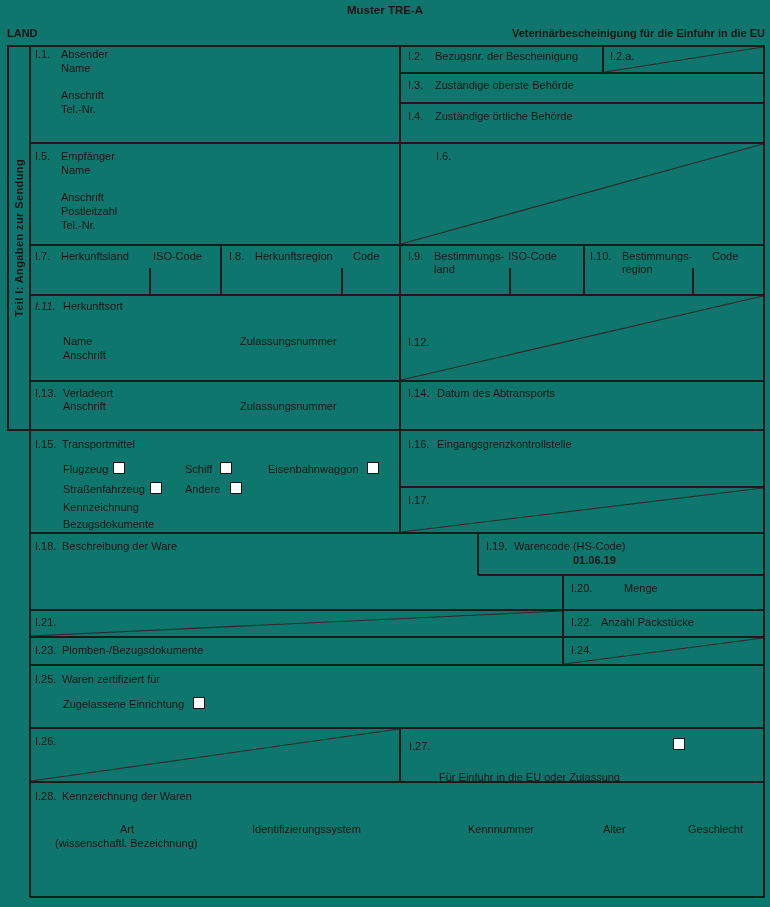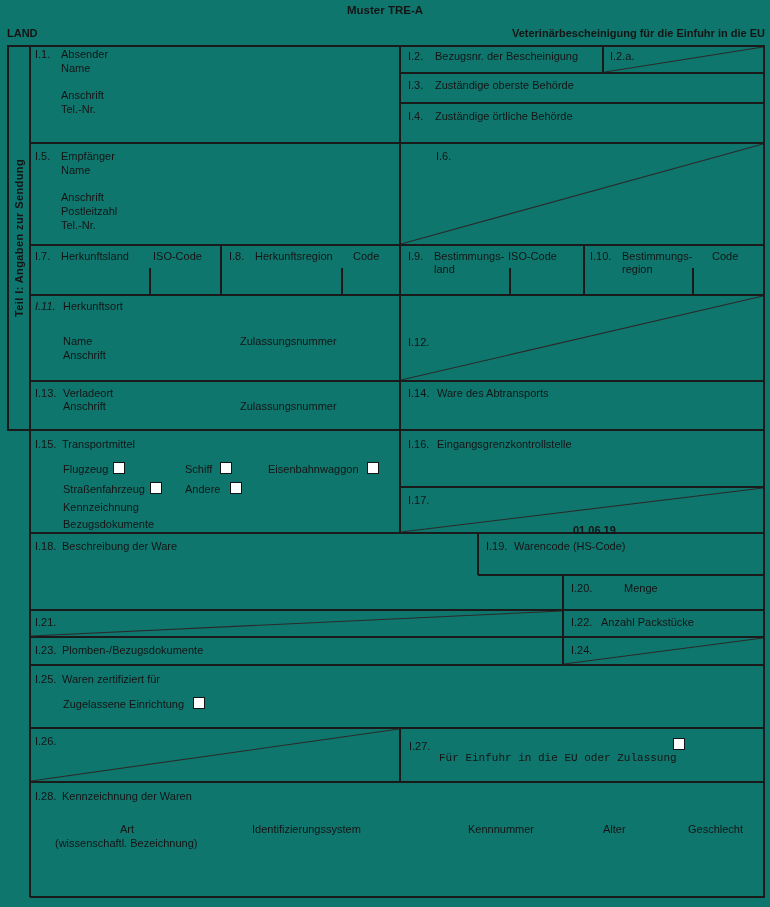--- a/index.html
+++ b/index.html
@@ -119,21 +119,21 @@
   <span class="t" style="left:63px;top:335px;">Name</span>
   <span class="t" style="left:240px;top:335px;">Zulassungsnummer</span>
   <span class="t" style="left:63px;top:349px;">Anschrift</span>
   <span class="t" style="left:408px;top:316px;margin-top:20px;">I.12.</span>
 
   <span class="t" style="left:35px;top:387px;">I.13.</span>
   <span class="t" style="left:63px;top:387px;">Verladeort</span>
   <span class="t" style="left:63px;top:400px;">Anschrift</span>
   <span class="t" style="left:240px;top:400px;">Zulassungsnummer</span>
   <span class="t" style="left:408px;top:387px;">I.14.</span>
-  <span class="t" style="left:437px;top:387px;">Ware des Abtransports</span>
+  <span class="t" style="left:437px;top:387px;">Datum des Abtransports</span>
 
   <span class="t" style="left:35px;top:438px;">I.15.</span>
   <span class="t" style="left:62px;top:438px;">Transportmittel</span>
   <span class="t" style="left:63px;top:463px;">Flugzeug</span>
   <span class="cb" style="left:113px;top:462px;"></span>
   <span class="t" style="left:185px;top:463px;">Schiff</span>
   <span class="cb" style="left:220px;top:462px;"></span>
   <span class="t" style="left:268px;top:463px;">Eisenbahnwaggon</span>
   <span class="cb" style="left:367px;top:462px;"></span>
   <span class="t" style="left:63px;top:483px;">Straßenfahrzeug</span>
@@ -144,39 +144,39 @@
   <span class="t" style="left:63px;top:518px;">Bezugsdokumente</span>
 
   <span class="t" style="left:408px;top:438px;">I.16.</span>
   <span class="t" style="left:437px;top:438px;">Eingangsgrenzkontrollstelle</span>
   <span class="t" style="left:408px;top:494px;">I.17.</span>
 
   <span class="t" style="left:35px;top:540px;">I.18.</span>
   <span class="t" style="left:62px;top:540px;">Beschreibung der Ware</span>
   <span class="t" style="left:486px;top:540px;">I.19.</span>
   <span class="t" style="left:514px;top:540px;">Warencode (HS-Code)</span>
-  <span class="t b" style="left:545px;top:524px;padding-left:28px;">01.06.19</span>
+  <span class="t b" style="left:545px;top:554px;padding-left:28px;">01.06.19</span>
   <span class="t" style="left:571px;top:582px;">I.20.</span>
   <span class="t" style="left:624px;top:582px;">Menge</span>
 
   <span class="t" style="left:35px;top:616px;">I.21.</span>
   <span class="t" style="left:571px;top:616px;">I.22.</span>
   <span class="t" style="left:601px;top:616px;">Anzahl Packstücke</span>
   <span class="t" style="left:35px;top:644px;">I.23.</span>
   <span class="t" style="left:62px;top:644px;">Plomben-/Bezugsdokumente</span>
   <span class="t" style="left:571px;top:644px;">I.24.</span>
 
   <span class="t" style="left:35px;top:673px;">I.25.</span>
   <span class="t" style="left:62px;top:673px;">Waren zertifiziert für</span>
   <span class="t" style="left:63px;top:698px;">Zugelassene Einrichtung</span>
   <span class="cb" style="left:193px;top:697px;"></span>
 
   <span class="t" style="left:35px;top:735px;">I.26.</span>
   <span class="t" style="left:409px;top:740px;">I.27.</span>
-  <span class="t" style="left:439px;top:752px;font-family:Liberation Mono, monospace;">Für Einfuhr in die EU oder Zulassung</span>
+  <span class="t" style="left:439px;top:771px;">Für Einfuhr in die EU oder Zulassung</span>
   <span class="cb" style="left:673px;top:738px;"></span>
 
   <span class="t" style="left:35px;top:790px;">I.28.</span>
   <span class="t" style="left:62px;top:790px;text-align:center;">Kennzeichnung der Waren</span>
   <span class="t" style="left:120px;top:823px;">Art</span>
   <span class="t" style="left:55px;top:837px;">(wissenschaftl. Bezeichnung)</span>
   <span class="t" style="left:252px;top:823px;">Identifizierungssystem</span>
   <span class="t" style="left:468px;top:823px;">Kennnummer</span>
   <span class="t" style="left:603px;top:823px;">Alter</span>
   <span class="t" style="left:688px;top:823px;">Geschlecht</span>

